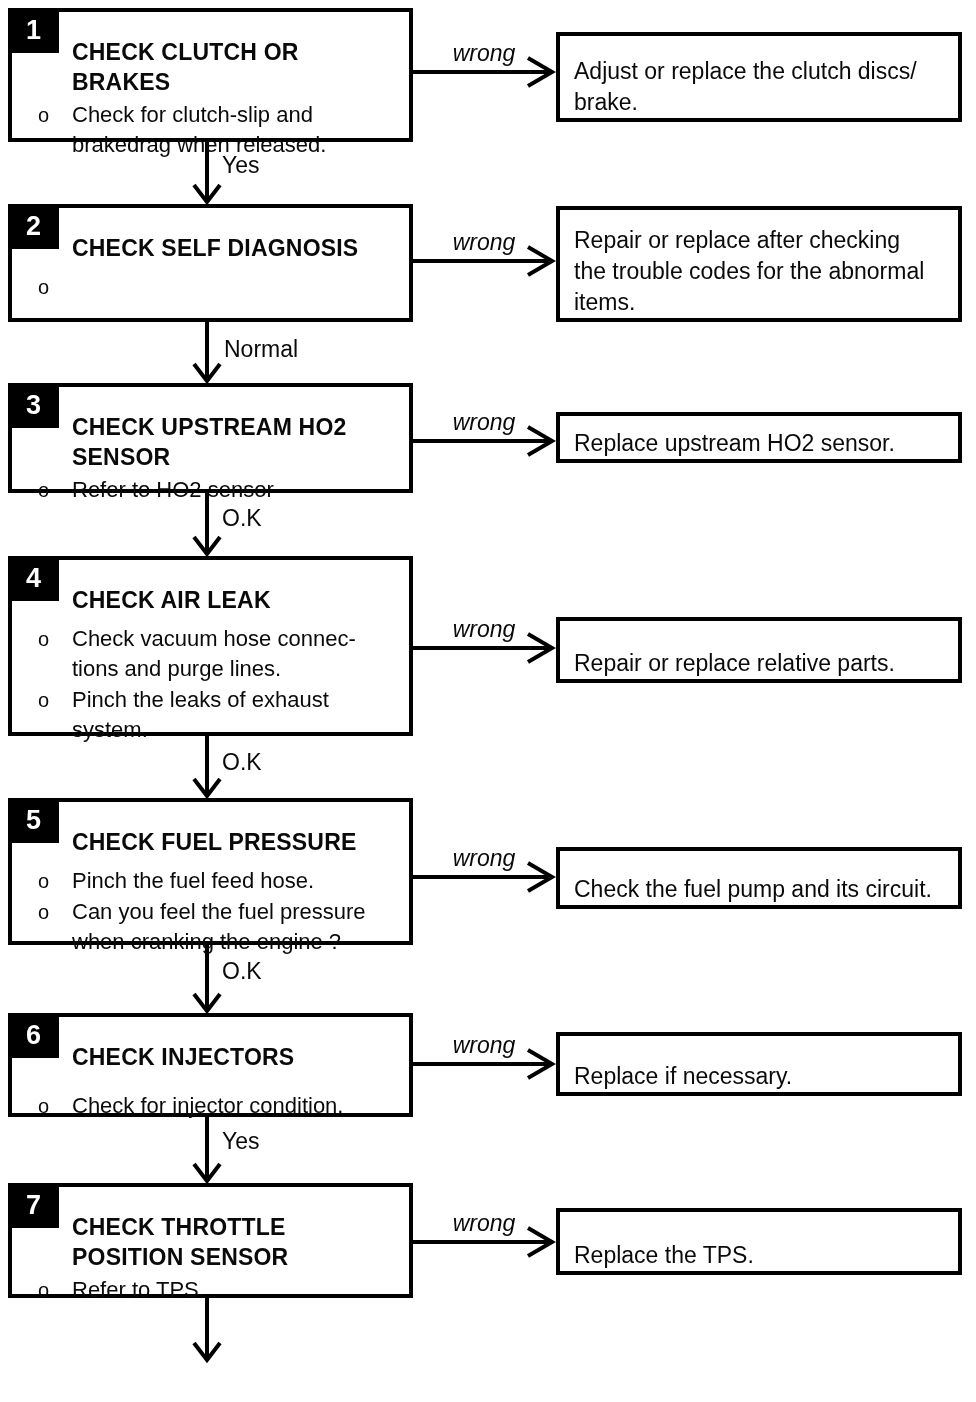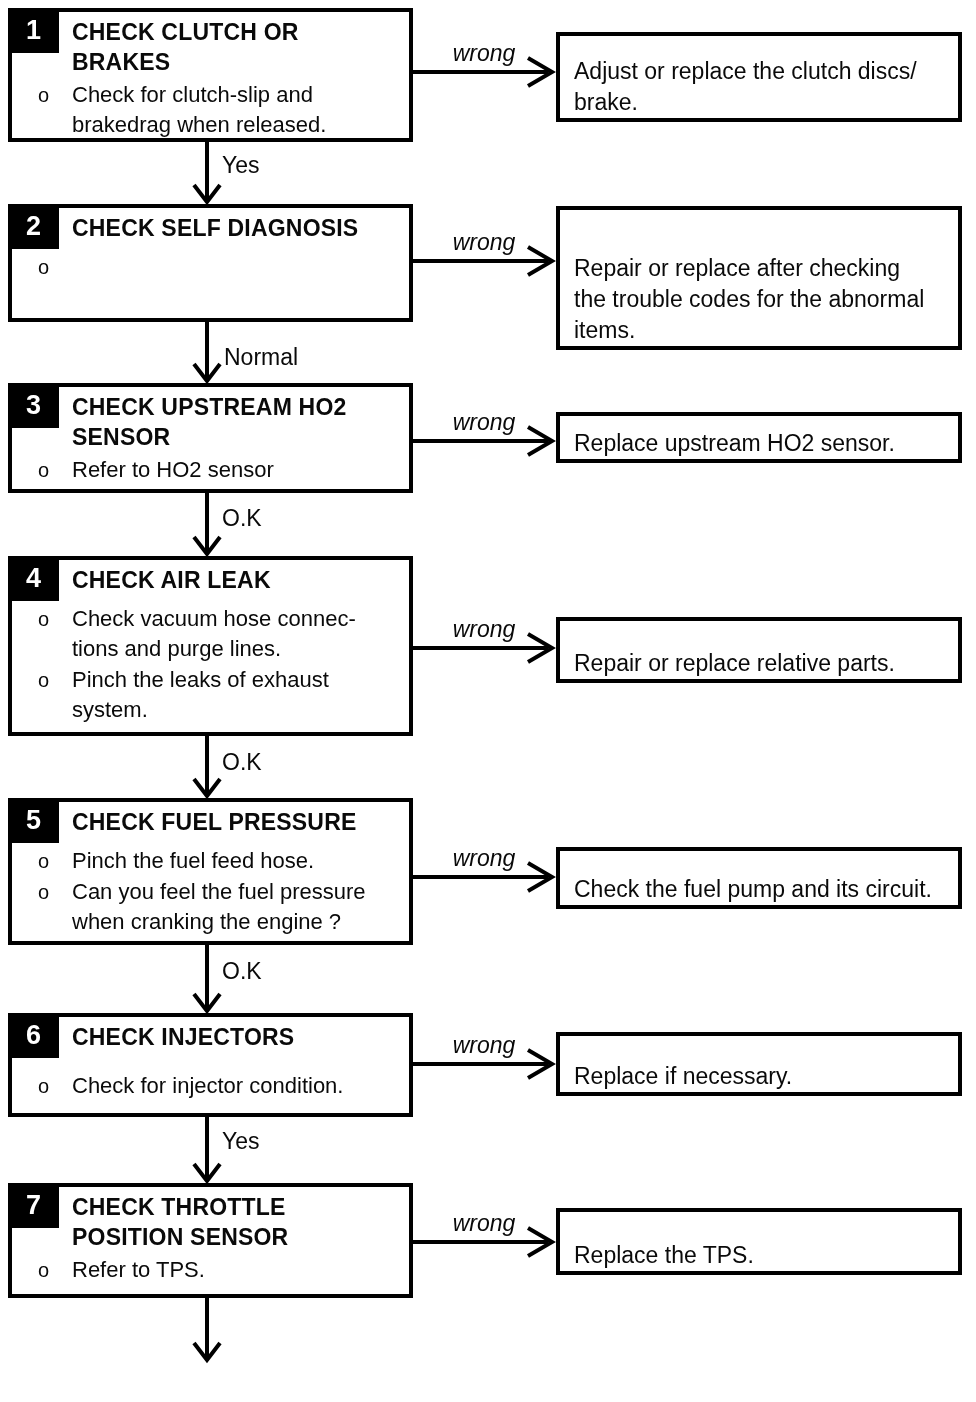--- a/index.html
+++ b/index.html
@@ -38,20 +38,21 @@
     justify-content: center;
   }
   .title {
     font-size: 23px;
     font-weight: bold;
     line-height: 30px;
     padding-left: 60px;
     padding-right: 6px;
     white-space: pre-line;
     letter-spacing: 0.2px;
+    margin-top: 20px;
   }
   .bullets { margin-top: 3px; }
   .bullet {
     position: relative;
     padding-left: 60px;
     padding-right: 4px;
     font-size: 22px;
     line-height: 30px;
     white-space: pre-line;
   }
@@ -169,27 +170,27 @@
 
   <section class="step" style="top:204px;height:118px">
     <div class="badge">
         <span>2</span>
       </div>
     <h2 class="title">CHECK SELF DIAGNOSIS</h2>
     <div class="bullets gap-sm">
       <div class="bullet"><span class="marker">o</span></div>
     </div>
   </section>
-  <aside class="result" style="top:206px;height:144px">
+  <aside class="result" style="top:206px;height:116px">
     <p>Repair or replace after checking
 the trouble codes for the abnormal
 items.</p>
   </aside>
   <span class="lbl wrong-lbl" style="left:436px;top:229px">wrong</span>
-  <span class="lbl" style="left:224px;top:344px">Normal</span>
+  <span class="lbl" style="left:224px;top:336px">Normal</span>
 
   <section class="step" style="top:383px;height:110px">
     <div class="badge">
         <span>3</span>
       </div>
     <h2 class="title">CHECK UPSTREAM HO2
 SENSOR</h2>
     <div class="bullets">
       <div class="bullet"><span class="marker">o</span><span>Refer to HO2 sensor</span></div>
     </div>

